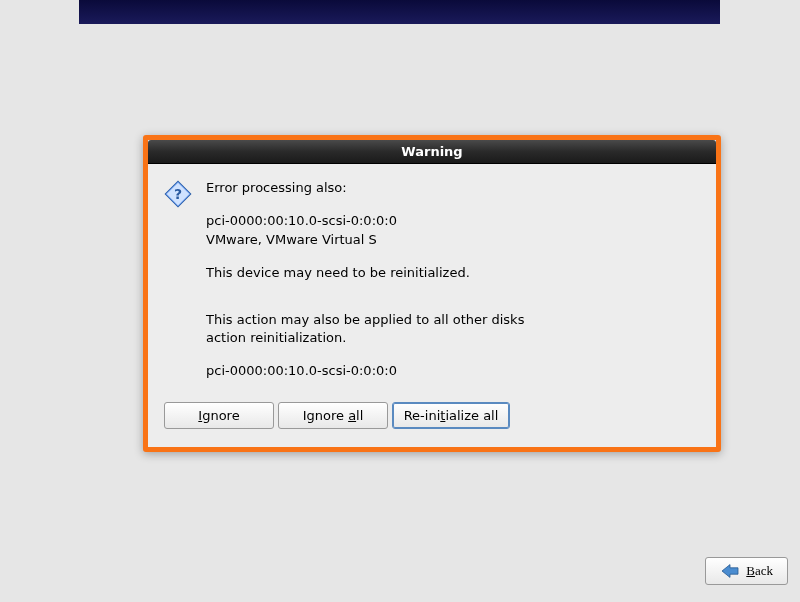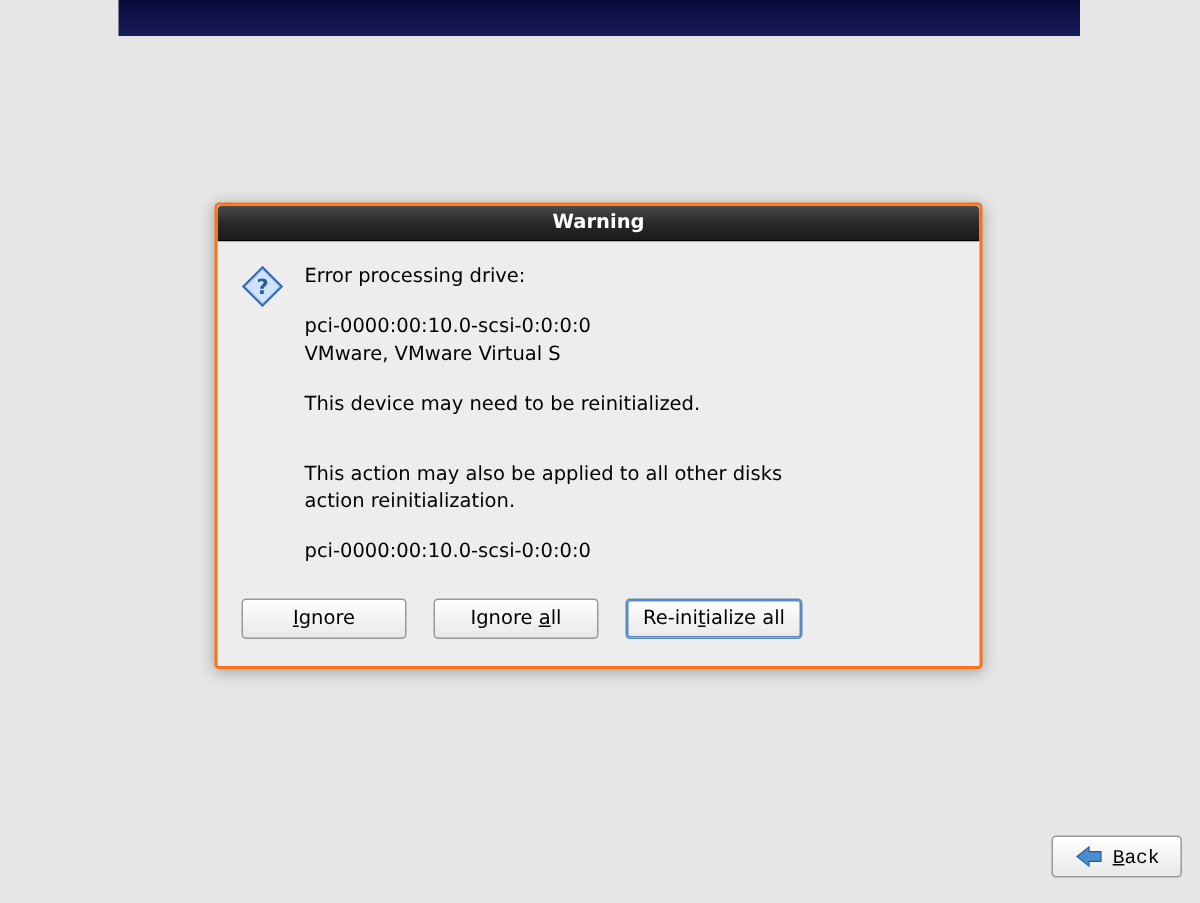--- a/index.html
+++ b/index.html
@@ -18,23 +18,23 @@
       top: 0;
       left: 79px;
       width: 641px;
       height: 24px;
       background: linear-gradient(to bottom, #0a0a3a, #1a1a5a);
     }
     .dialog {
       position: absolute;
       top: 135px;
       left: 143px;
-      width: 512px;
+      width: 578px;
       background: #ededed;
-      border: 2px solid #f97316;
+      border: 5px solid #f97316;
       box-shadow: 0 2px 10px rgba(0,0,0,0.3);
       border-radius: 3px;
     }
     .dialog-title {
       background: linear-gradient(to bottom, #4a4a4a 0%, #2a2a2a 50%, #1a1a1a 100%);
       color: #fff;
       font-weight: bold;
       text-align: center;
       padding: 4px 0;
       font-size: 13px;
@@ -52,21 +52,21 @@
       height: 28px;
     }
     .dialog-text {
       line-height: 1.3;
       font-size: 13px;
     }
     .dialog-text p { margin-bottom: 2px; }
     .dialog-text .gap { height: 14px; }
     .dialog-buttons {
       display: flex;
-      gap: 18px;
+      gap: 4px;
       padding: 10px 16px 18px 16px;
       justify-content: flex-start;
       align-items: flex-end;
     }
     .btn {
       background: linear-gradient(to bottom, #ffffff, #e8e8e8);
       border: 1px solid #999;
       border-radius: 3px;
       padding: 5px 0;
       font-size: 13px;
@@ -89,42 +89,42 @@
     .nav-btn {
       background: linear-gradient(to bottom, #ffffff, #e8e8e8);
       border: 1px solid #999;
       border-radius: 3px;
       padding: 5px 14px;
       font-size: 13px;
       cursor: pointer;
       display: flex;
       align-items: center;
       gap: 6px;
-      font-family: Liberation Mono, monospace;
+      font-family: Liberation Serif, serif;
     }
     .nav-btn svg { width: 20px; height: 16px; }
     .underline { text-decoration: underline; }
   </style>
 </head>
 <body>
 
 <div class="banner"></div>
 
 <div class="dialog">
   <div class="dialog-title">Warning</div>
   <div class="dialog-body">
     <div class="dialog-icon">
       <svg viewBox="0 0 32 32">
         <polygon points="16,1 31,16 16,31 1,16" fill="#5a8ee0" stroke="#2a5aa0" stroke-width="1"></polygon>
         <polygon points="16,3 29,16 16,29 3,16" fill="#cfe2ff"></polygon>
         <text x="16" y="22" text-anchor="middle" font-size="16" font-weight="bold" fill="#2a5aa0">?</text>
       </svg>
     </div>
     <div class="dialog-text">
-      <p>Error processing drive:</p>
+      <p>Error processing also:</p>
       <div class="gap"></div>
       <p>pci-0000:00:10.0-scsi-0:0:0:0</p>
       <p>VMware, VMware Virtual S</p>
       <div class="gap"></div>
       <p>This device may need to be reinitialized.</p>
       <div class="gap"></div>
       <div class="gap"></div>
       <p>This action may also be applied to all other disks</p>
       <p>action reinitialization.</p>
       <div class="gap"></div>

